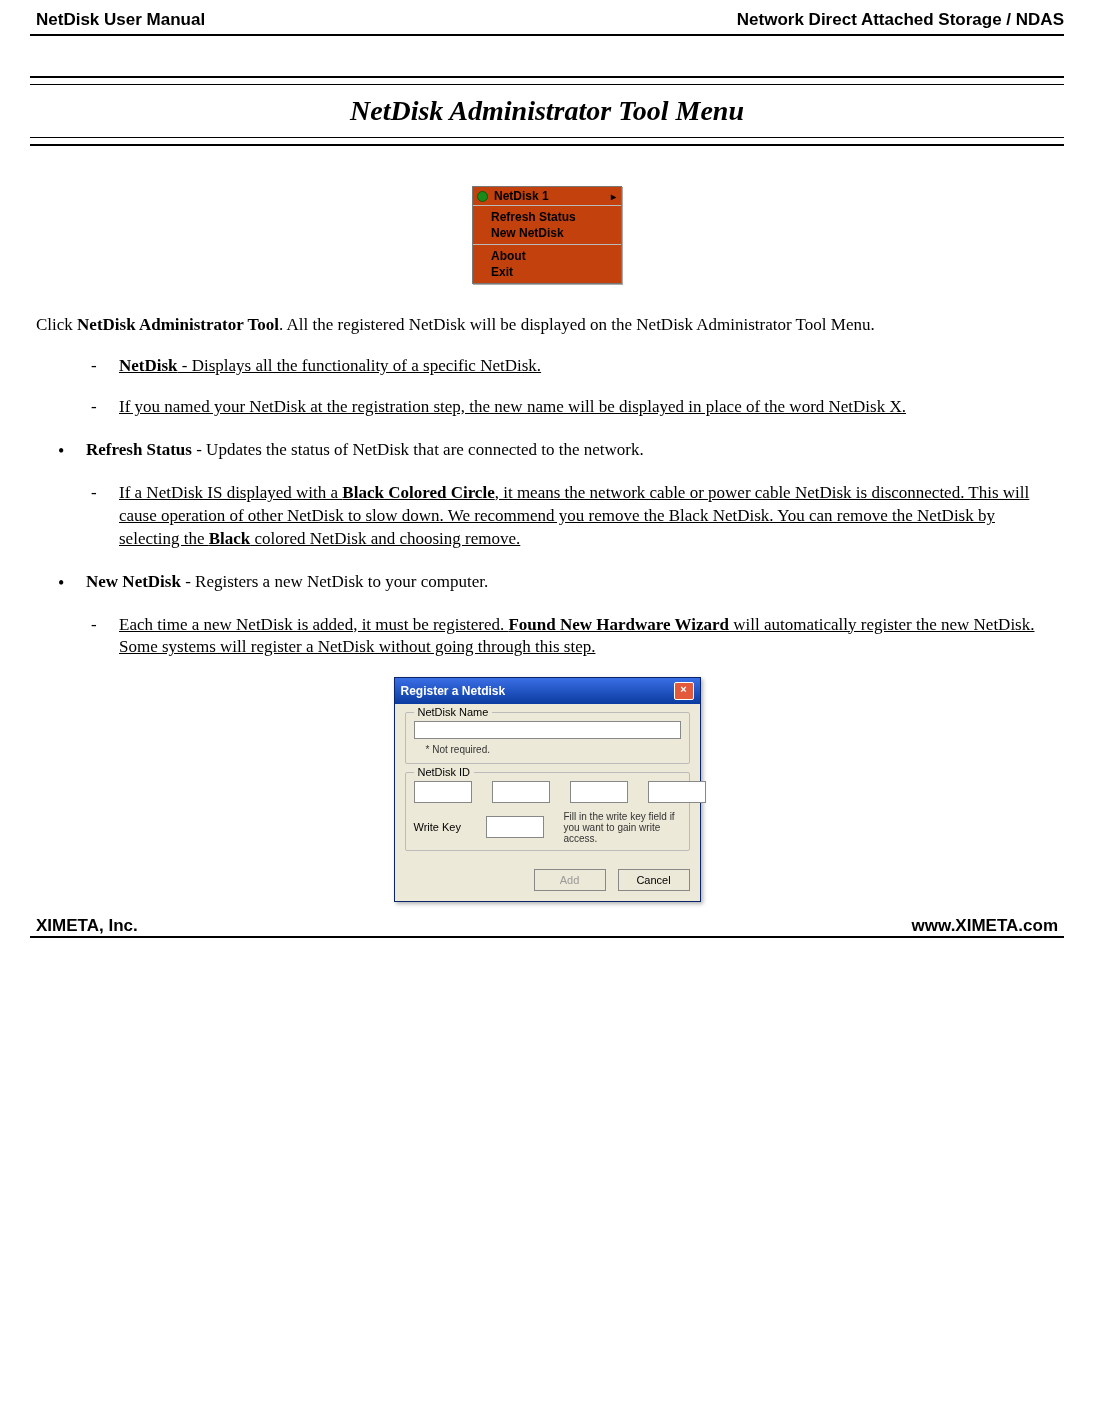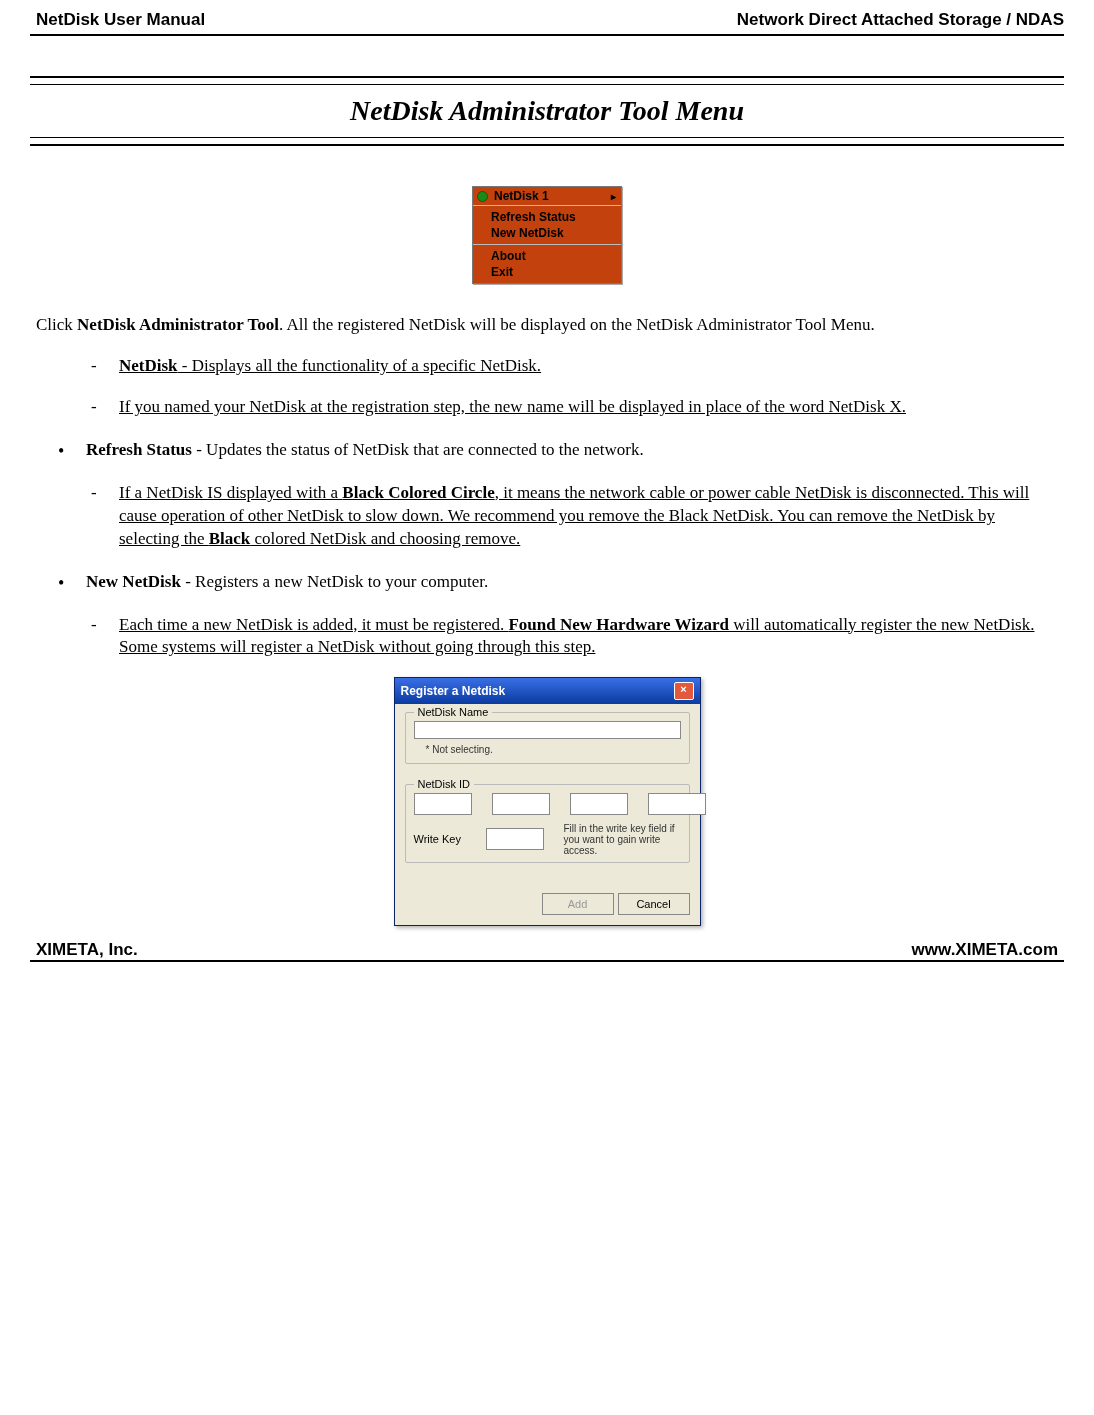--- a/index.html
+++ b/index.html
@@ -111,26 +111,26 @@
     background: #e25a3b;
     border: 1px solid #fff;
     color: #fff;
     font-weight: bold;
     font-size: 11px;
     text-align: center;
     line-height: 13px;
     border-radius: 2px;
   }
   .dialog .dbody { padding: 8px 10px 4px 10px; }
-  .dialog .group { border: 1px solid #bbb; border-radius: 2px; padding: 8px 8px 6px 8px; margin-bottom: 20px; position: relative; }
+  .dialog .group { border: 1px solid #bbb; border-radius: 2px; padding: 8px 8px 6px 8px; margin-bottom: 8px; position: relative; }
   .dialog .group .glabel { position: absolute; top: -8px; left: 8px; background: #ece9d8; padding: 0 4px; font-size: 11px; }
   .dialog input.wide { width: 100%; height: 18px; border: 1px solid #888; background: #fff; box-sizing: border-box; }
   .dialog input.seg { width: 52px; height: 18px; border: 1px solid #888; background: #fff; }
   .dialog .note { font-size: 10px; margin-top: 4px; padding-left: 12px; color: #333; }
-  .dialog .dfoot { display: flex; justify-content: flex-end; padding: 6px 10px 10px 10px; gap: 4px; }
+  .dialog .dfoot { display: flex; justify-content: flex-end; padding: 6px 10px 10px 10px; gap: 12px; }
   .dialog button.dbtn {
     width: 72px; height: 22px;
     border: 1px solid #888; background: #ece9d8;
     font-family: inherit; font-size: 11px;
   }
   .dialog button.dbtn[disabled] { color: #999; }
   .dialog .row { display: flex; align-items: center; gap: 20px; }
   .dialog .wknote { font-size: 10px; line-height: 1.1; color: #333; flex: 1; }
 
   .footer-row {
@@ -213,21 +213,21 @@
     <div class="dialog-wrap">
       <div class="dialog">
         <div class="titlebar">
           <span>Register a Netdisk</span>
           <span class="closebtn">×</span>
         </div>
         <div class="dbody">
           <div class="group">
             <span class="glabel">NetDisk Name</span>
             <input class="wide" type="text" style="">
-            <div class="note">* Not selecting.</div>
+            <div class="note">* Not required.</div>
           </div>
           <div class="group">
             <span class="glabel">NetDisk ID</span>
             <div class="row" style="margin-bottom:8px;">
               <input class="seg" type="text" style="">
               <input class="seg" type="text" style="">
               <input class="seg" type="text" style="">
               <input class="seg" type="text" style="">
             </div>
             <div class="row">

